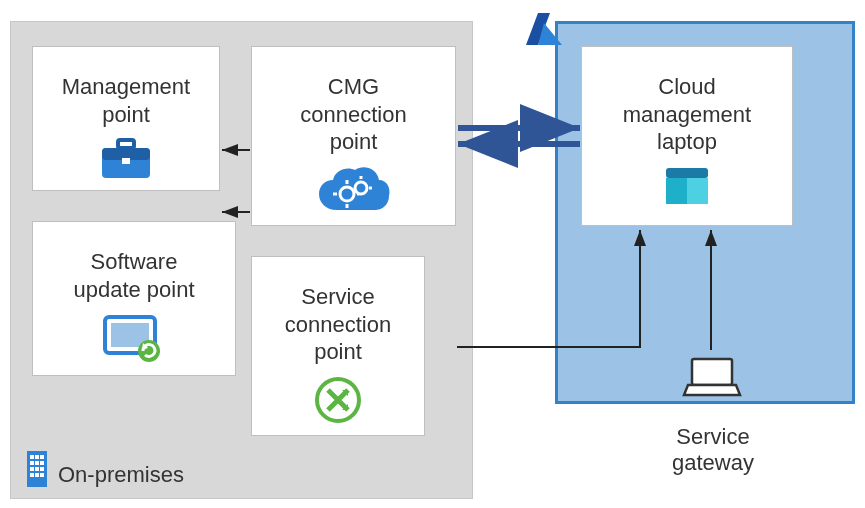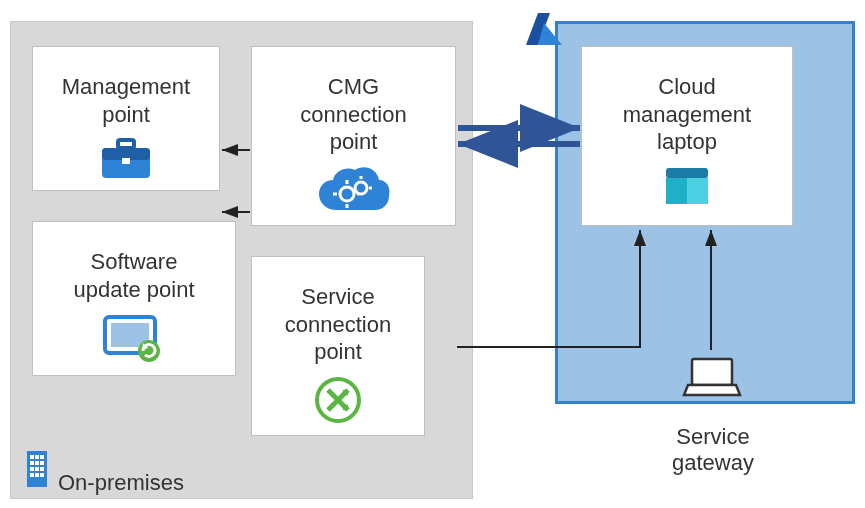--- a/index.html
+++ b/index.html
@@ -47,21 +47,20 @@
     display: flex;
     justify-content: center;
     align-items: center;
   }
   .onprem-label {
     position: absolute;
     left: 58px;
     top: 462px;
     font-size: 22px;
     color: #333;
-    margin-top: 8px;
   }
   .building-icon {
     position: absolute;
     left: 22px;
     top: 449px;
     width: 30px;
     height: 40px;
   }
   .azure-logo {
     position: absolute;

